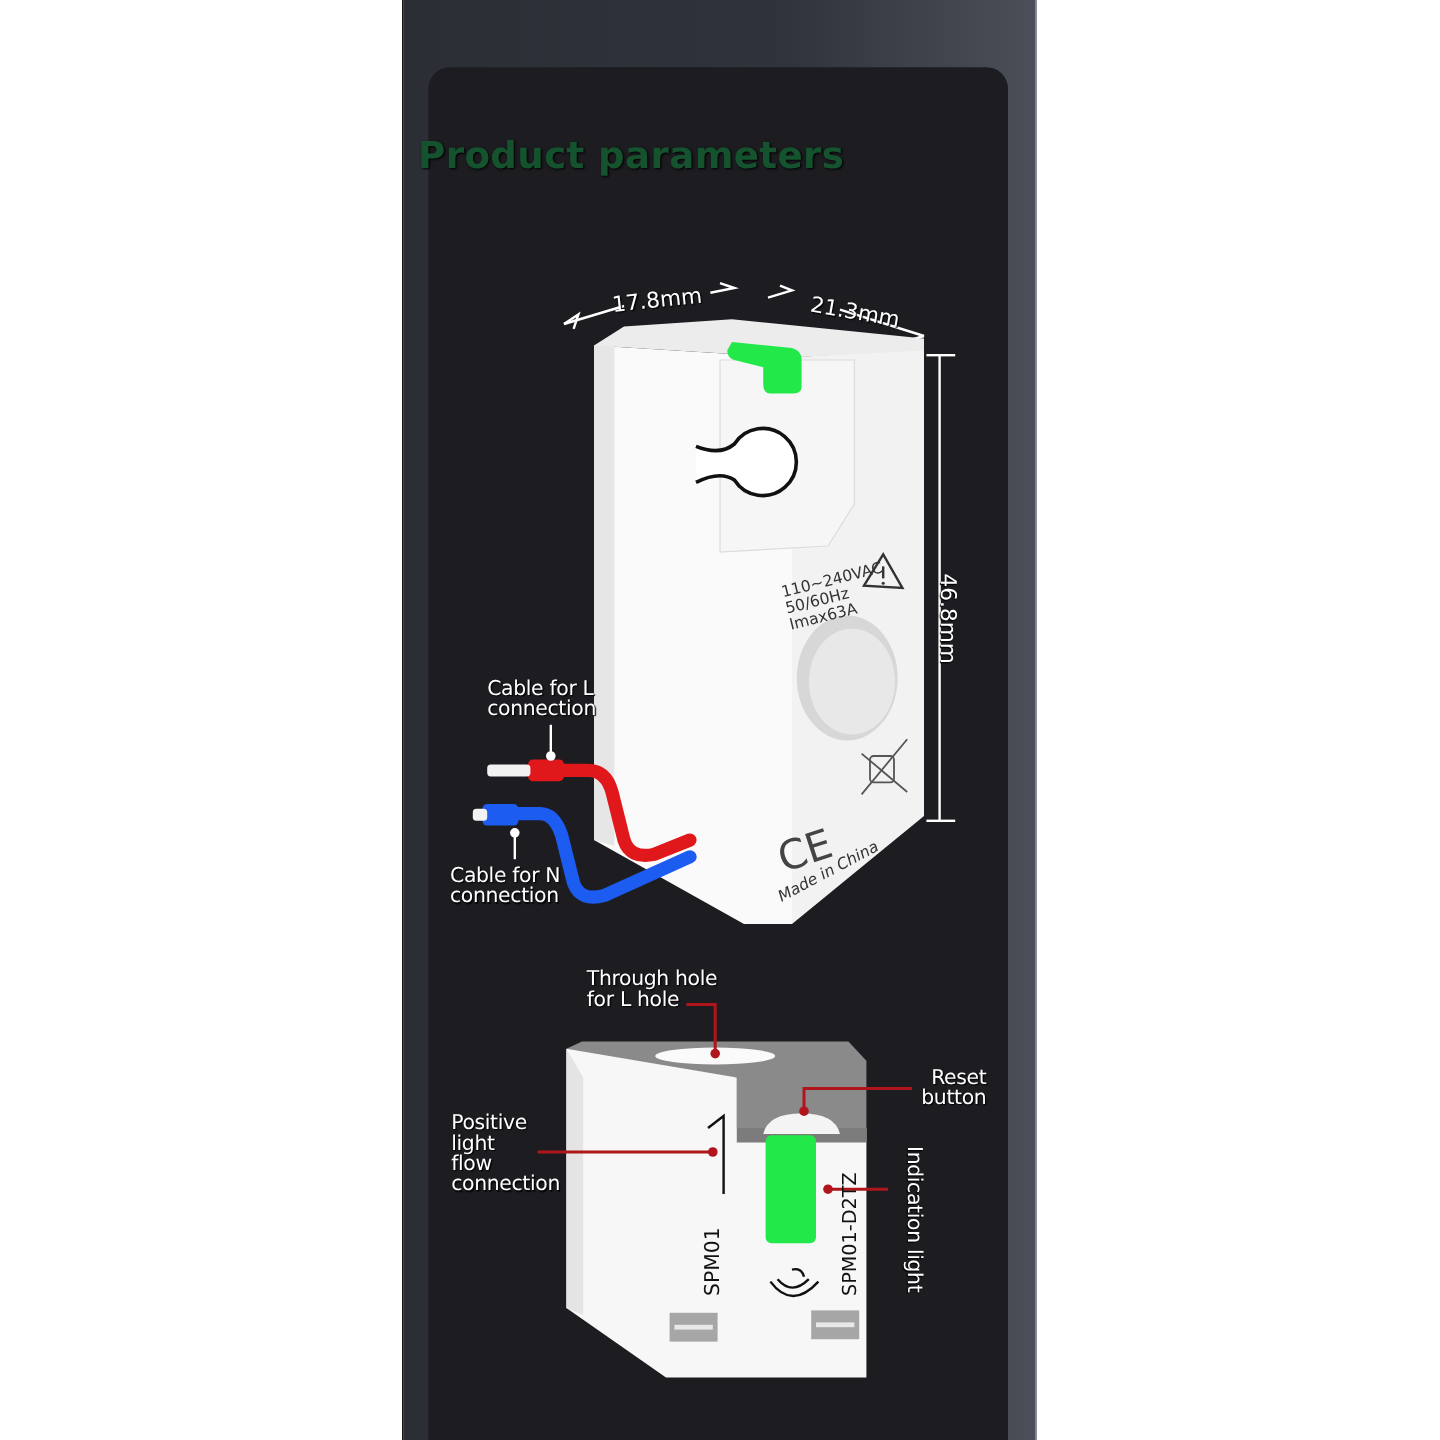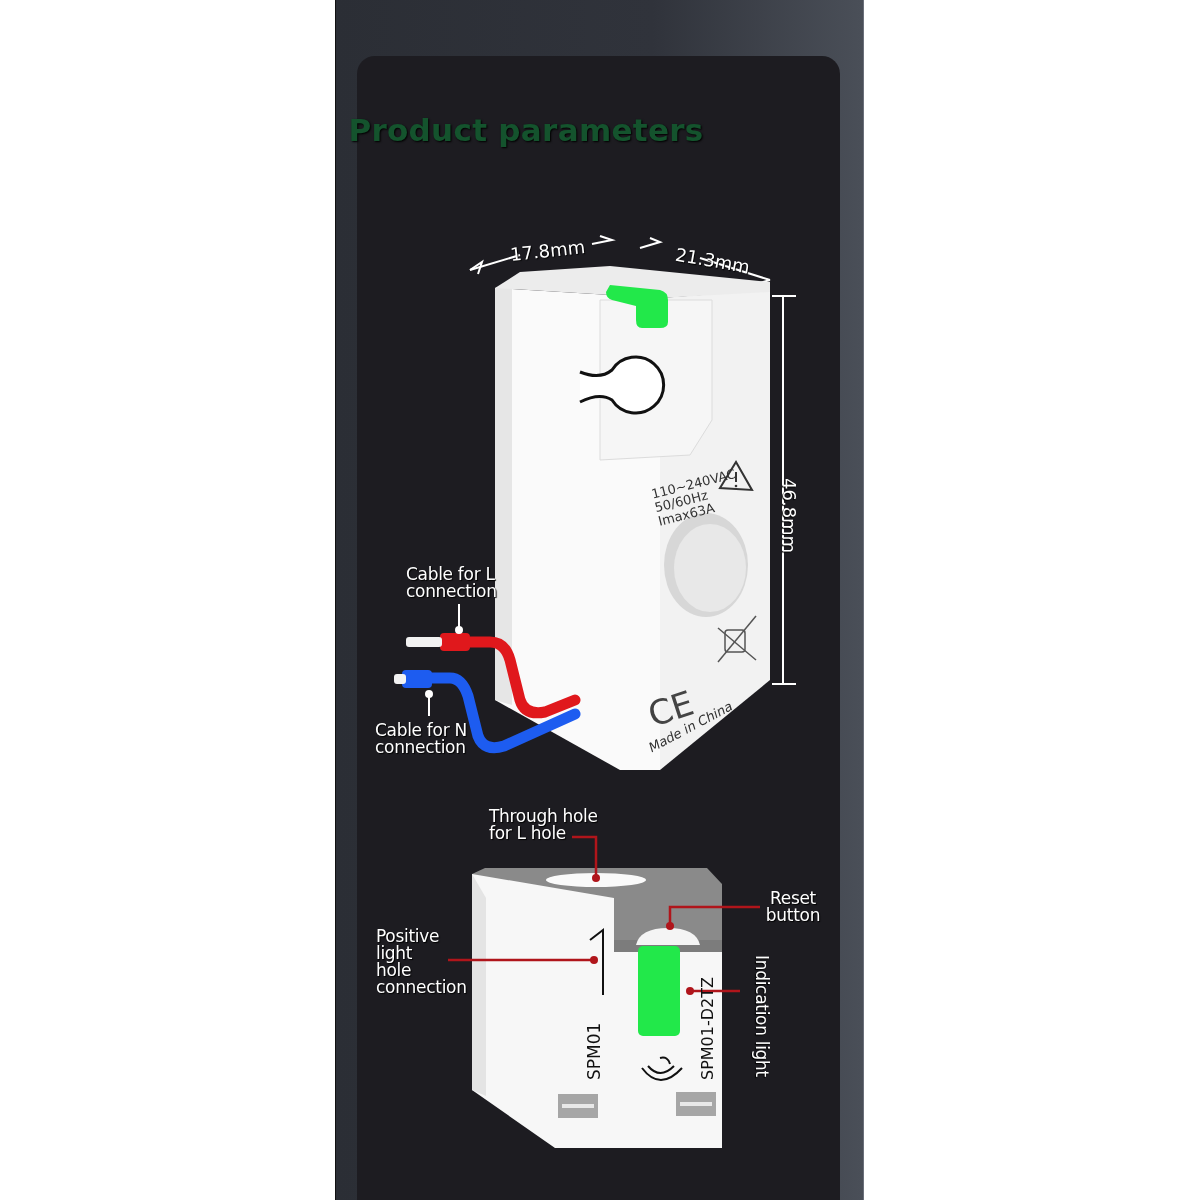--- a/index.html
+++ b/index.html
@@ -139,26 +139,26 @@
 </div>
 <div class="lbl" style="left:375px;top:722px;">
   <div>Cable for N</div>
   <div>connection</div>
 </div>
 
 <div class="lbl" style="left:489px;top:808px;">
   <div>Through hole</div>
   <div>for L hole</div>
 </div>
-<div class="lbl" style="left:764px;top:890px;text-align:center;width:58px;">
+<div class="lbl" style="left:764px;top:890px;text-align:right;width:58px;">
   <div>Reset</div>
   <div>button</div>
 </div>
 <div class="lbl" style="left:376px;top:928px;">
   <div>Positive</div>
   <div>light</div>
-  <div>hole</div>
+  <div>flow</div>
   <div>connection</div>
 </div>
 <div class="lbl" style="left:770px;top:955px;transform:rotate(90deg);transform-origin:left top;white-space:nowrap;">Indication light</div>
 
 <div style="position:absolute;left:584px;top:1080px;color:#111;font-size:17px;transform:rotate(-90deg);transform-origin:left top;white-space:nowrap;">SPM01</div>
 <div style="position:absolute;left:698px;top:1080px;color:#111;font-size:16px;transform:rotate(-90deg);transform-origin:left top;white-space:nowrap;">SPM01-D2TZ</div>
 
 </body></html>

